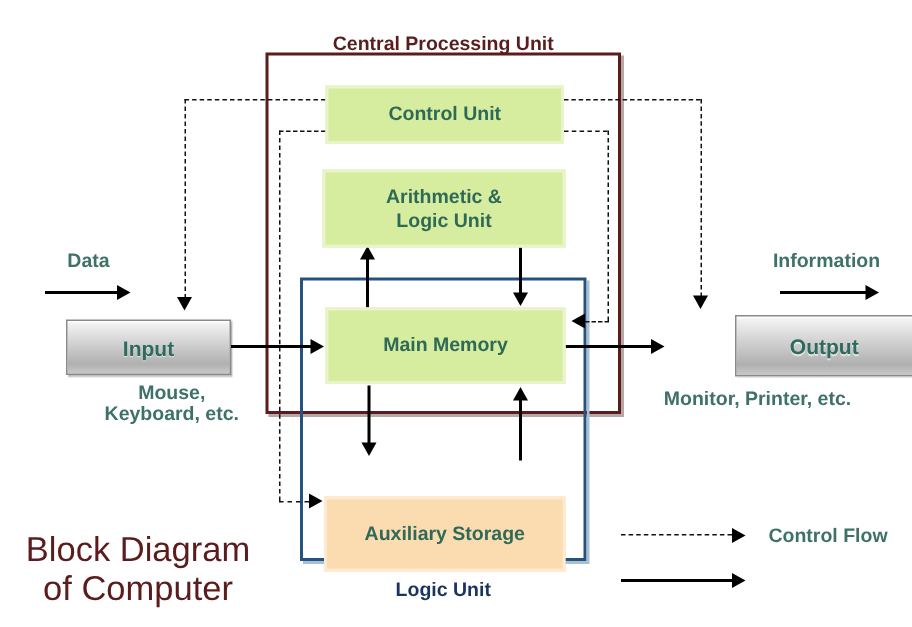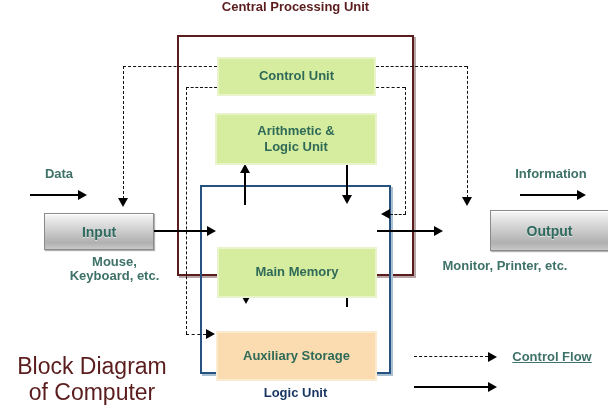--- a/index.html
+++ b/index.html
@@ -23,46 +23,46 @@
 
   
   .block{
     display:flex;align-items:center;justify-content:center;text-align:center;
     font-weight:bold;font-size:13px;color:#2e6a57;line-height:1.25;
   }
   .green{background:#d6ec9e;border:2px solid #e9f4cb;}
   .peach{background:#fbdcb0;border:2px solid #fdebd0;color:#2e6a57;margin-top:24px;}
   .cu   {left:217px;top:57px;width:159px;height:39px;}
   .alu  {left:215px;top:113px;width:162px;height:52px;padding:0 26px;}
-  .mm   {left:217px;top:205px;width:160px;height:51px;margin-top:42px;}
+  .mm   {left:217px;top:205px;width:160px;height:51px;}
   .aux  {left:216px;top:307px;width:161px;height:50px;}
 
   
   .io{
     display:flex;align-items:center;justify-content:center;
     font-weight:bold;font-size:14px;color:#2f6a5e;
     background:linear-gradient(to bottom,#f7f7f7 0%,#dcdcdc 30%,#b0b0b0 82%,#c8c8c8 100%);
     border:1px solid #8a8a8a;
     box-shadow:inset 0 1px 0 rgba(255,255,255,.85),1px 1px 1px rgba(0,0,0,.3);
     text-shadow:0 1px 0 rgba(255,255,255,.6);
   }
   .inp {left:44px;top:213px;width:110px;height:37px;}
   .outp{left:445px;top:210px;width:119px;height:41px;margin-left:45px;}
 
   
   .lbl{font-weight:bold;font-size:13px;color:#3e7168;text-align:center;line-height:1.1;}
   .maroon{color:#5a1c1c;}
   .navy{color:#17355e;}
-  .cpu-title{left:177px;top:0;width:237px;}
+  .cpu-title{left:177px;top:22px;width:237px;}
   .mem-title{left:200px;top:386px;width:191px;}
   .data-lbl{left:29px;top:167px;width:60px;}
   .info-lbl{left:506px;top:167px;width:90px;}
   .in-cap {left:30px;top:255px;width:138px;padding-left:31px;}
   .out-cap{left:435px;top:259px;width:140px;}
-  .legend-cf{left:504px;top:350px;width:96px;text-decoration:underline;}
+  .legend-cf{left:504px;top:350px;width:96px;}
   .legend-df{left:504px;top:380px;width:96px;}
   .big-title{
     left:8px;top:353px;width:168px;text-align:center;
     font-size:23px;line-height:1.13;color:#5a1c1c;font-weight:normal;
   }
 
   
   .hline{height:2px;background:#000;}
   .vline{width:2px;background:#000;}
   .dash-h{height:0;border-top:1px dashed #111;}

